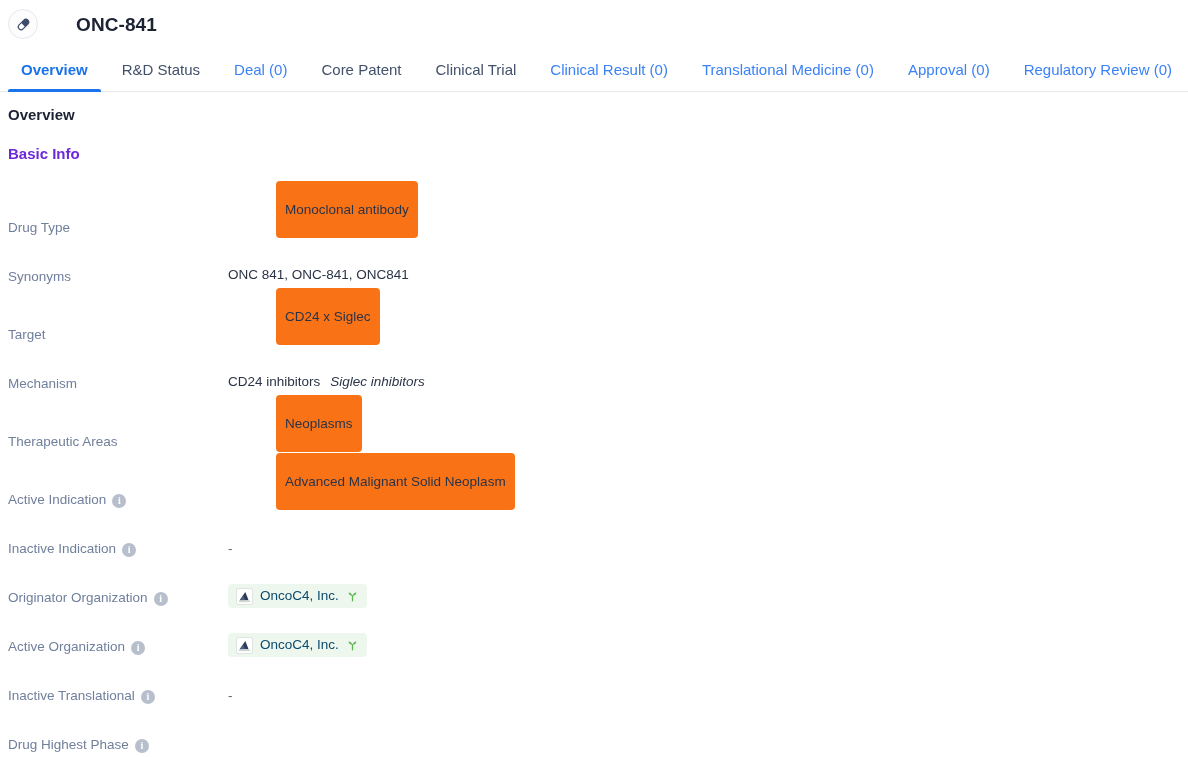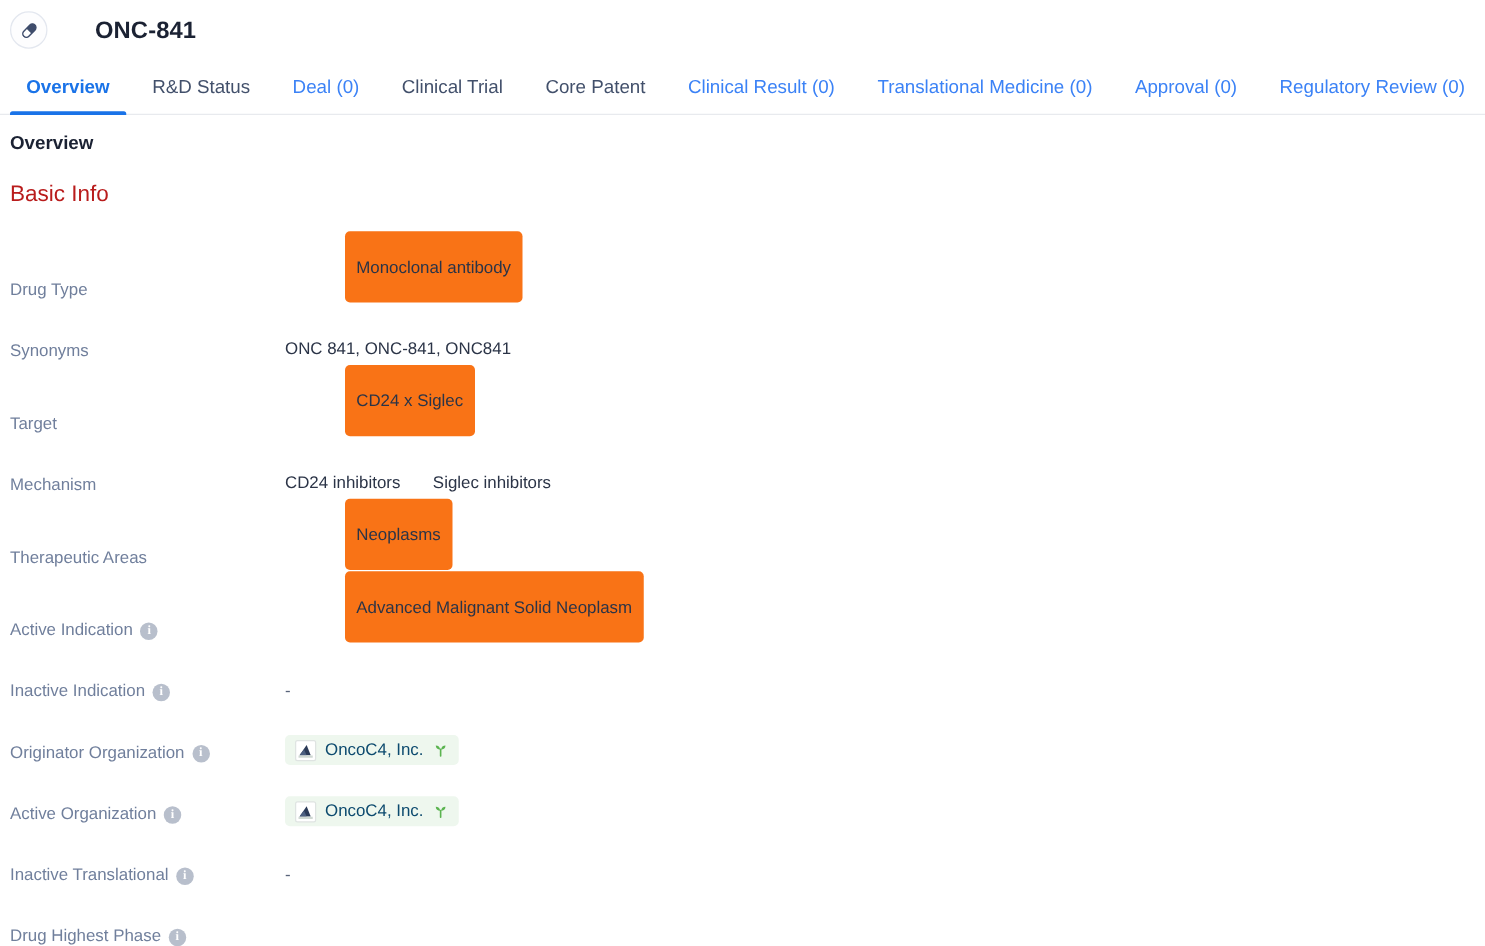--- a/index.html
+++ b/index.html
@@ -84,23 +84,23 @@
   .content {
     padding: 14px 0 0 8px;
   }
   .section-title {
     font-size: 15px;
     font-weight: bold;
     color: #1b2233;
     margin: 0 0 22px 0;
   }
   .subsection-title {
-    font-size: 18px;
-    font-weight: normal;
-    color: #b91c1c;
+    font-size: 15px;
+    font-weight: bold;
+    color: #6d28d9;
     margin: 0 0 18px 0;
   }
 
   .field-row {
     display: flex;
     align-items: flex-end;
     min-height: 49px;
   }
   .field-label {
     width: 220px;
@@ -151,21 +151,21 @@
     line-height: 17px;
     cursor: pointer;
     margin-left: 48px;
   }
   .plain {
     font-size: 13.5px;
     color: #2b3447;
     line-height: 20px;
     padding: 2px 0;
   }
-  .plain + .plain { margin-left: 26px; }
+  .plain + .plain { margin-left: 10px; font-style: italic; }
   .dash {
     font-size: 13.5px;
     color: #58637a;
     line-height: 20px;
   }
 
   .org-tag {
     display: inline-flex;
     align-items: center;
     background: #eef7ee;
@@ -233,24 +233,24 @@
     <div class="tab is-active">
       <span>Overview</span>
     </div>
     <div class="tab">
       <span>R&amp;D Status</span>
     </div>
     <div class="tab is-muted">
       <span>Deal (0)</span>
     </div>
     <div class="tab">
+      <span>Core Patent</span>
+    </div>
+    <div class="tab">
       <span>Clinical Trial</span>
-    </div>
-    <div class="tab">
-      <span>Core Patent</span>
     </div>
     <div class="tab is-muted">
       <span>Clinical Result (0)</span>
     </div>
     <div class="tab is-muted">
       <span>Translational Medicine (0)</span>
     </div>
     <div class="tab is-muted">
       <span>Approval (0)</span>
     </div>

